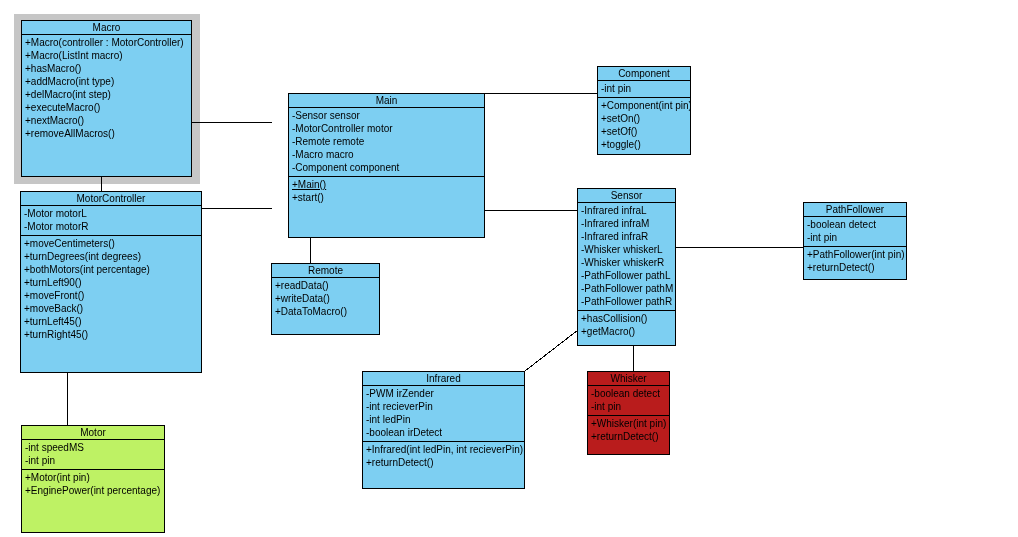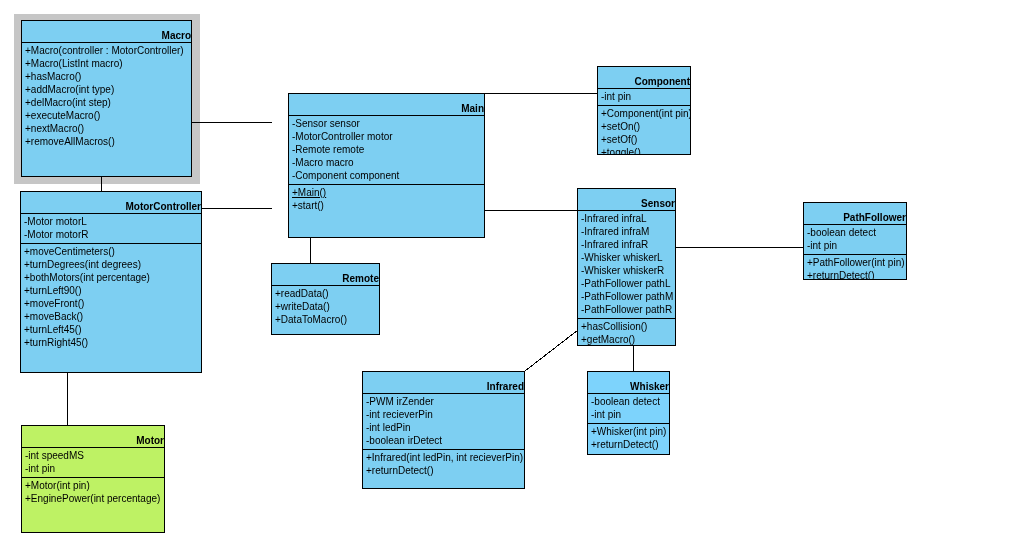--- a/index.html
+++ b/index.html
@@ -10,22 +10,22 @@
   }
   #wires { position:absolute; left:0; top:0; width:1018px; height:537px; }
   .sel-frame { position:absolute; background:#c6c6c6; }
   .uml-class {
     position:absolute; box-sizing:border-box;
     background:#7dcff2; border:1px solid #000000;
     display:flex; flex-direction:column; color:#000000;
   }
   .uml-title {
     flex:0 0 auto; height:13px; line-height:13px;
-    font-size:10px; font-weight:bold; text-align:right;
-    border-bottom:1px solid #000000; white-space:nowrap; overflow:hidden;margin-top:8px;
+    font-size:10px; font-weight:normal; text-align:center;
+    border-bottom:1px solid #000000; white-space:nowrap; overflow:hidden;
   }
   .uml-sec { flex:0 0 auto; padding:1px 0 2px 0; border-bottom:1px solid #000000; overflow:hidden; }
   .uml-sec.last { flex:1 1 auto; border-bottom:none; }
   .uml-row {
     font-size:10px; line-height:13px; height:13px;
     padding:0 3px; white-space:nowrap; overflow:hidden;
   }
   .uml-row.static { text-decoration:underline; }
 </style>
 </head>
@@ -154,21 +154,21 @@
         <div class="uml-row">-PWM irZender</div>
         <div class="uml-row">-int recieverPin</div>
         <div class="uml-row">-int ledPin</div>
         <div class="uml-row">-boolean irDetect</div>
       </div>
       <div class="uml-sec last">
         <div class="uml-row">+Infrared(int ledPin, int recieverPin)</div>
         <div class="uml-row">+returnDetect()</div>
       </div>
     </div>
-    <div class="uml-class" style="left: 587px; top: 371px; width: 83px; height: 84px; background: #7dd3fc; border-color: rgb(0, 0, 0);">
+    <div class="uml-class" style="left: 587px; top: 371px; width: 83px; height: 84px; background: #b91c1c; border-color: rgb(0, 0, 0);">
       <div class="uml-title">Whisker</div>
       <div class="uml-sec">
         <div class="uml-row">-boolean detect</div>
         <div class="uml-row">-int pin</div>
       </div>
       <div class="uml-sec last">
         <div class="uml-row">+Whisker(int pin)</div>
         <div class="uml-row">+returnDetect()</div>
       </div>
     </div>

